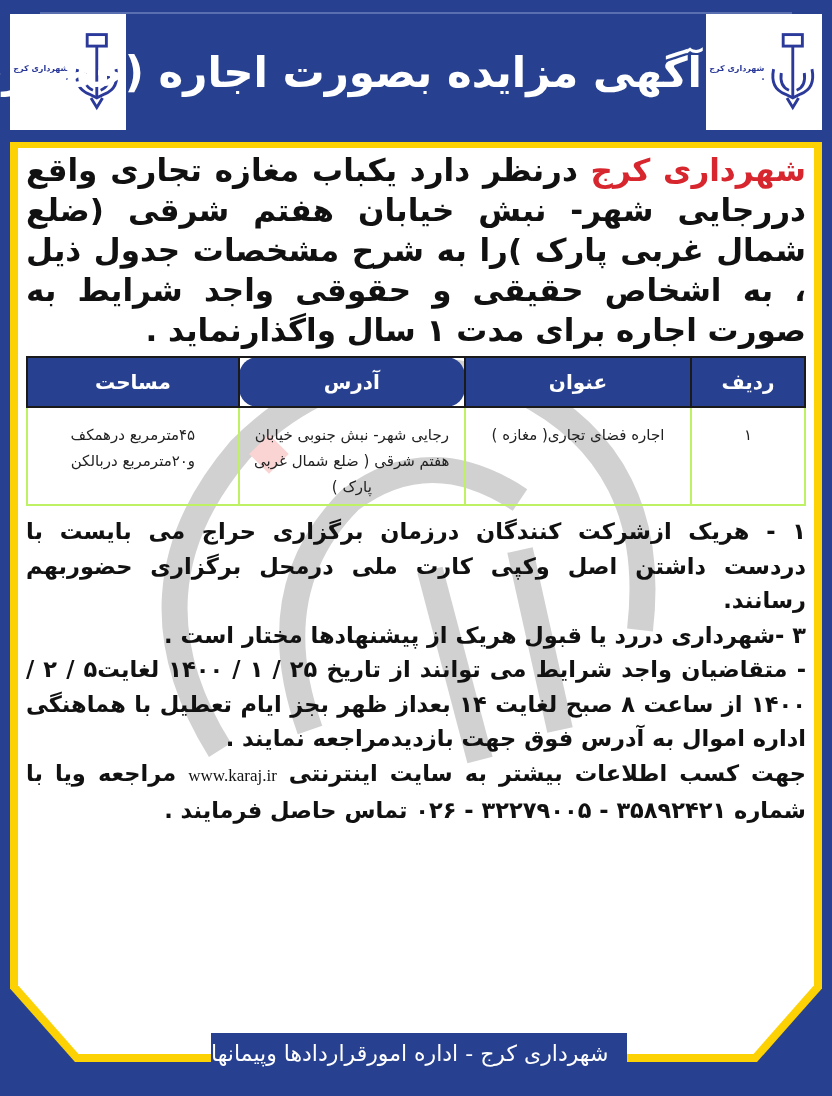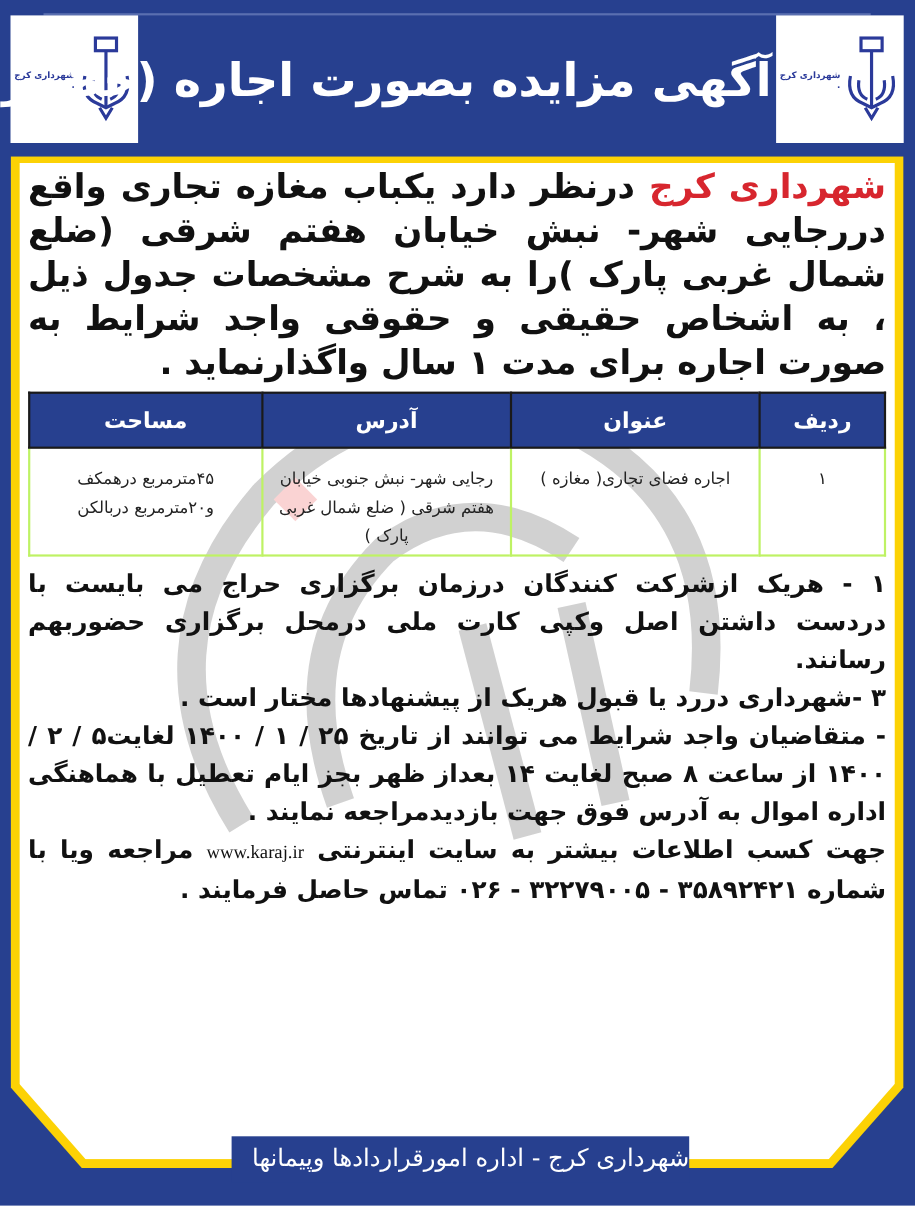--- a/index.html
+++ b/index.html
@@ -64,34 +64,34 @@
     table.specs th {
       background: #27408f; color: #ffffff; font-size: 20px; font-weight: bold;
       height: 50px; border: 2px solid #1a1a1a;
     }
     table.specs td {
       font-size: 15px; font-weight: normal; color: #222; text-align: center; vertical-align: top;
       border: 2px solid #bef264; padding: 14px 8px 4px; line-height: 26px;
     }
     .col-row { width: 116px; }
     .col-title { width: 232px; }
-    .col-addr { width: 232px; }
+    .col-addr { width: 232px; border-radius: 19px; }
     .col-area { width: 216px; }
     .clauses { margin-top: 8px; }
     .clause {
       font-size: 22.5px; line-height: 34.5px; text-align: justify; text-align-last: right;
     }
     .clause .url {
       font-family: "Liberation Serif", serif; font-weight: normal; font-size: 17px;
       direction: ltr; unicode-bidi: embed;
     }
     .footer-bar {
       position: absolute; left: 211px; top: 1033px; width: 416px; height: 42px;
       background: #27408f;
-      color: #fff; font-size: 22px; text-align: right; line-height: 42px;
+      color: #fff; font-size: 22px; text-align: left; line-height: 42px;
       white-space: nowrap;
     }
   </style>
 </head>
 <body>
 
 <div class="header">
   <div class="header-line"></div>
 
   <div class="logo-box left">

